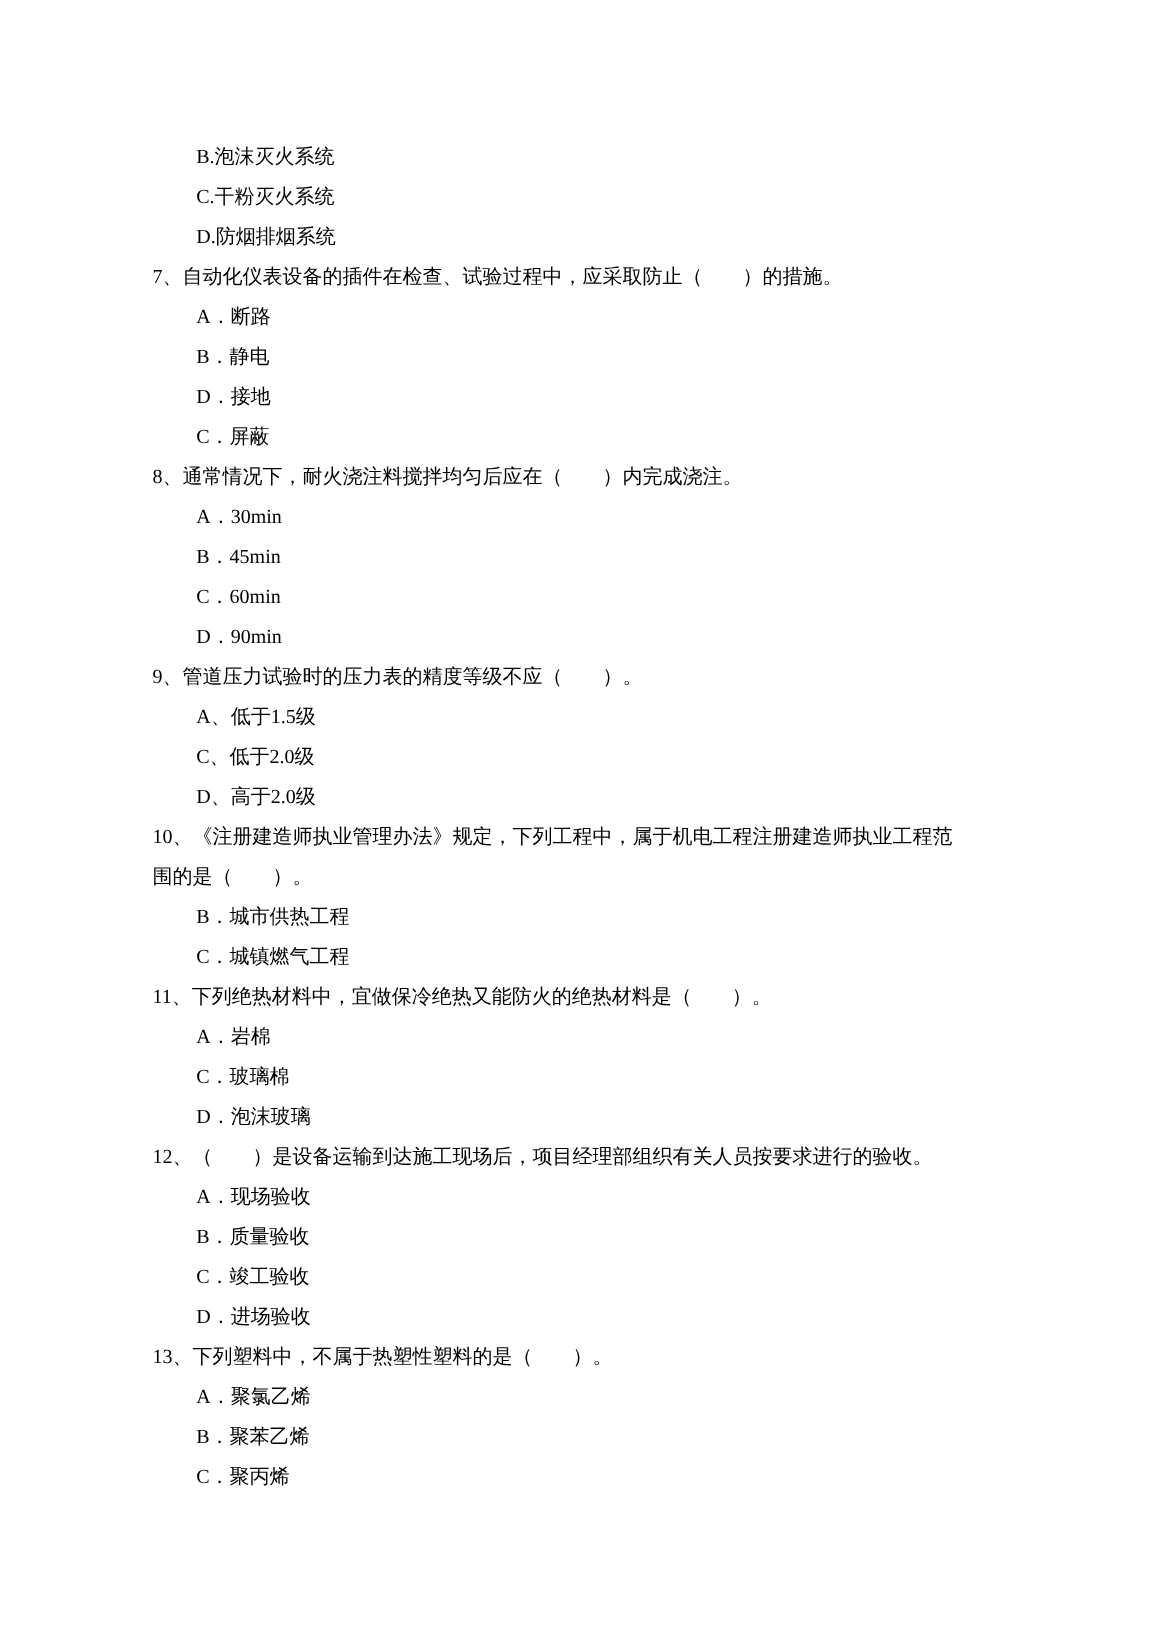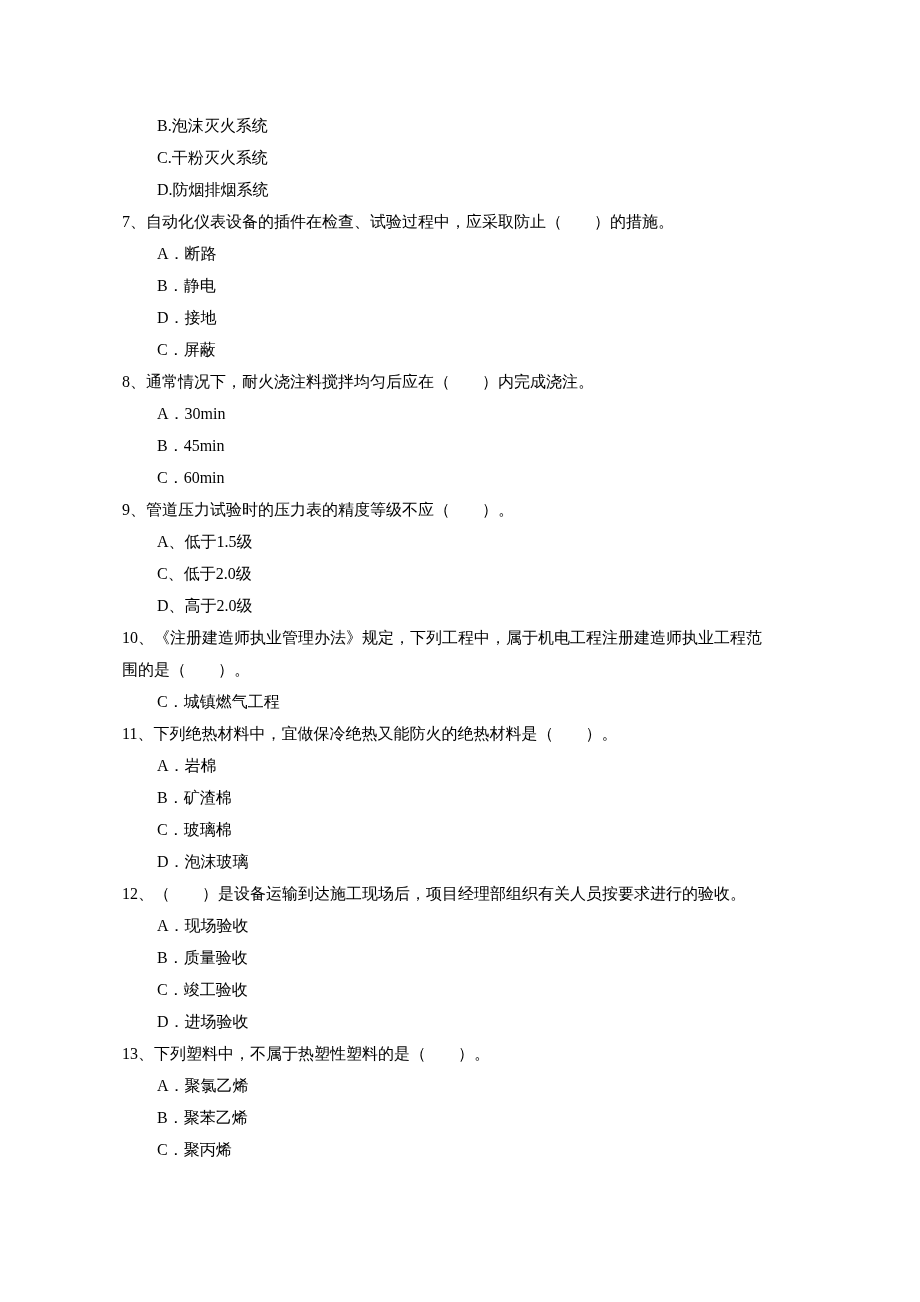--- a/index.html
+++ b/index.html
@@ -35,33 +35,34 @@
   <div class="line">7、自动化仪表设备的插件在检查、试验过程中，应采取防止（　　）的措施。</div>
   <div class="option">A．断路</div>
   <div class="option">B．静电</div>
   <div class="option">D．接地</div>
   <div class="option">C．屏蔽</div>
 
   <div class="line">8、通常情况下，耐火浇注料搅拌均匀后应在（　　）内完成浇注。</div>
   <div class="option">A．30min</div>
   <div class="option">B．45min</div>
   <div class="option">C．60min</div>
+  <div class="option">D．90min</div>
 
   <div class="line">9、管道压力试验时的压力表的精度等级不应（　　）。</div>
   <div class="option">A、低于1.5级</div>
   <div class="option">C、低于2.0级</div>
   <div class="option">D、高于2.0级</div>
 
   <div class="line">10、《注册建造师执业管理办法》规定，下列工程中，属于机电工程注册建造师执业工程范</div>
   <div class="line">围的是（　　）。</div>
+  <div class="option">B．城市供热工程</div>
   <div class="option">C．城镇燃气工程</div>
 
   <div class="line">11、下列绝热材料中，宜做保冷绝热又能防火的绝热材料是（　　）。</div>
   <div class="option">A．岩棉</div>
-  <div class="option">B．矿渣棉</div>
   <div class="option">C．玻璃棉</div>
   <div class="option">D．泡沫玻璃</div>
 
   <div class="line">12、（　　）是设备运输到达施工现场后，项目经理部组织有关人员按要求进行的验收。</div>
   <div class="option">A．现场验收</div>
   <div class="option">B．质量验收</div>
   <div class="option">C．竣工验收</div>
   <div class="option">D．进场验收</div>
 
   <div class="line">13、下列塑料中，不属于热塑性塑料的是（　　）。</div>

